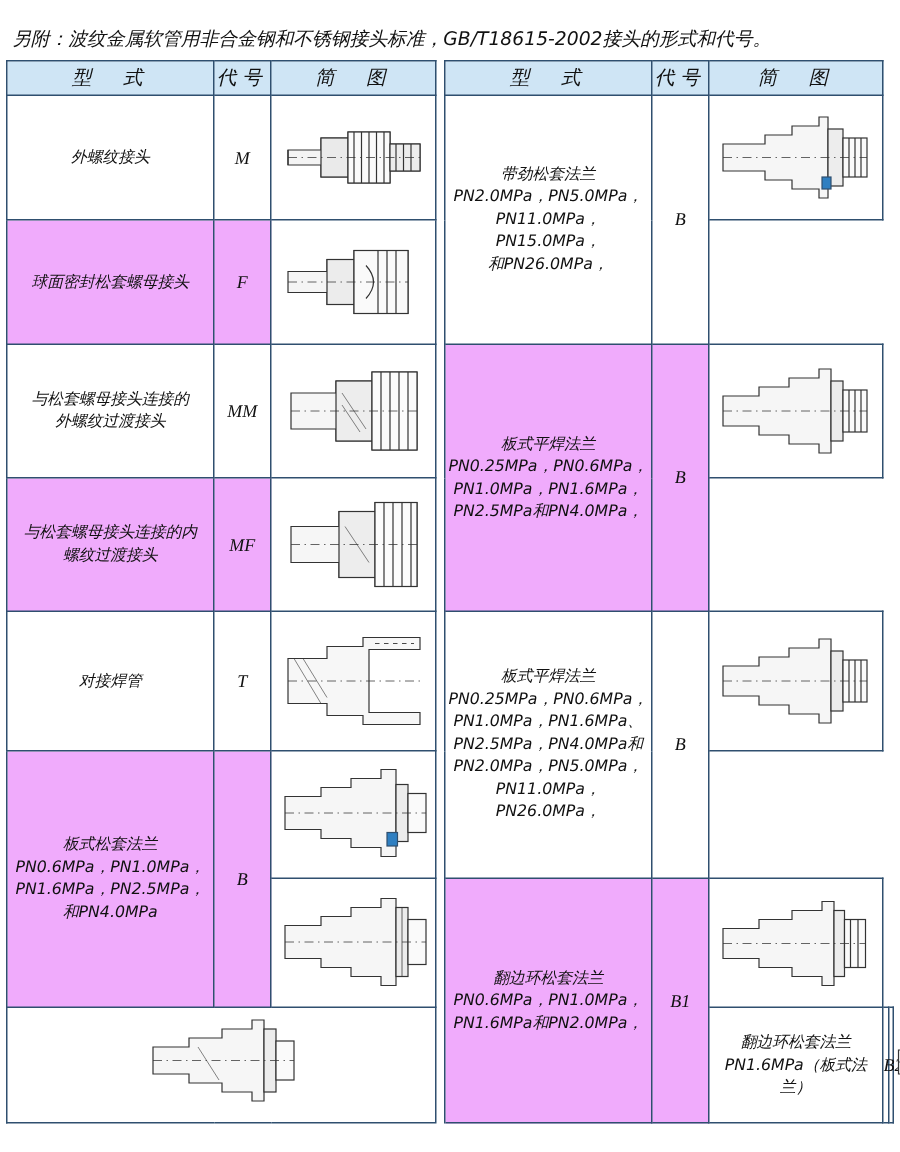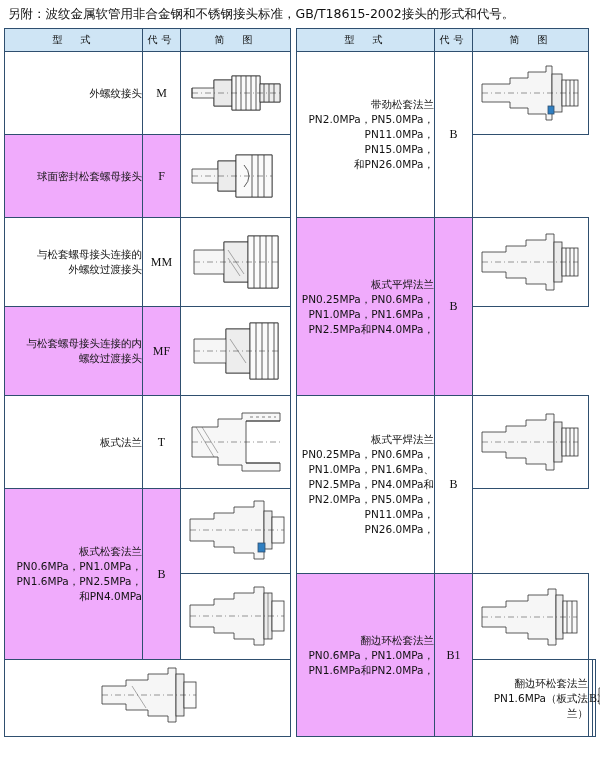--- a/index.html
+++ b/index.html
@@ -3,51 +3,51 @@
 <meta charset="utf-8">
 <style>
   html,body{margin:0;padding:0;}
   body{
     width:600px;height:768px;
     background:#ffffff;
     font-family:"DejaVu Sans","Liberation Sans",sans-serif;
     color:#111;
     overflow:hidden;
   }
-  .page{width:600px;height:768px;position:relative;box-sizing:border-box;padding:0 4px;}
+  .page{width:600px;height:768px;position:relative;box-sizing:border-box;padding:12px 4px;font-style:italic;}
   .title{
     font-size:12.5px;
     line-height:16px;
     padding:6px 2px 6px 4px;
     white-space:nowrap;
     letter-spacing:0px;
   }
   table.main{
     border-collapse:collapse;
     width:592px;
     table-layout:fixed;
   }
   table.main td, table.main th{
     border:1px solid #2f4f6f;
     vertical-align:middle;
     padding:0;
   }
   thead th{
     background:#cfe5f5;
     height:22px;
-    font-size:10px;
+    font-size:13px;
     font-weight:normal;
     letter-spacing:4px;
     text-align:center;
   }
   .cell-text{
     font-size:10.5px;
     line-height:15px;
     padding:4px 5px;
-    text-align:right;
+    text-align:center;
   }
   .code{
     text-align:center;
     font-size:12px;
     font-family:"Liberation Serif","DejaVu Serif",serif;
   }
   .yellow{background:#f0abfc;}
   .white{background:#ffffff;}
   .figc{
     text-align:center;
@@ -202,21 +202,21 @@
               <line x1="84" y1="14" x2="84" y2="70"></line>
               <line x1="90" y1="14" x2="90" y2="70"></line>
               <line x1="10" y1="42" x2="94" y2="42" stroke-dasharray="6,3,1,3" stroke-width="0.5"></line>
               <line x1="46" y1="30" x2="62" y2="54" stroke-width="0.4"></line>
             </g>
           </svg>
         </td>
       </tr>
 
       <tr>
-        <td class="cell-text white" style="height:92px">板式法兰</td>
+        <td class="cell-text white" style="height:92px">对接焊管</td>
         <td class="code white">T</td>
         <td class="figc">
           <svg class="fig" width="104" height="86" viewBox="0 0 104 86">
             <g fill="none" stroke="#333" stroke-width="0.8">
               <path d="M8 28 L34 28 L34 20 L58 20 L58 14 L96 14 L96 22 L62 22 L62 64 L96 64 L96 72 L58 72 L58 66 L34 66 L34 58 L8 58 Z" fill="#f7f7f7"></path>
               <line x1="62" y1="22" x2="96" y2="22"></line>
               <line x1="62" y1="64" x2="96" y2="64"></line>
               <line x1="66" y1="18" x2="92" y2="18" stroke-dasharray="3,3" stroke-width="0.6"></line>
               <line x1="8" y1="43" x2="96" y2="43" stroke-dasharray="6,3,1,3" stroke-width="0.5"></line>
               <line x1="12" y1="28" x2="30" y2="58" stroke-width="0.4"></line>

